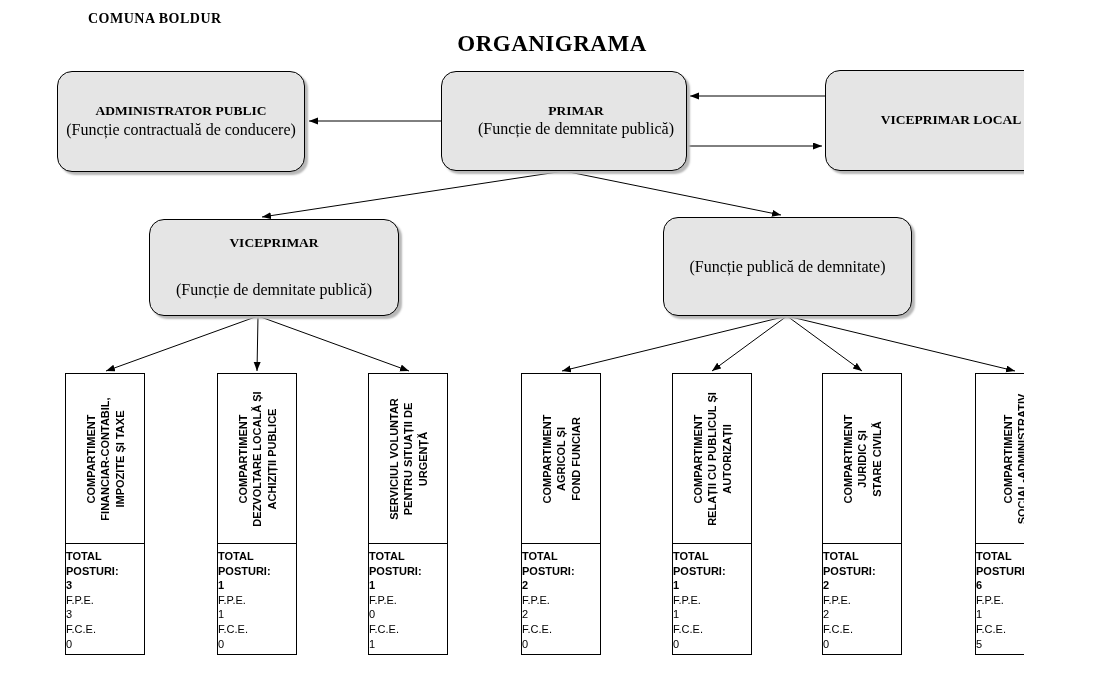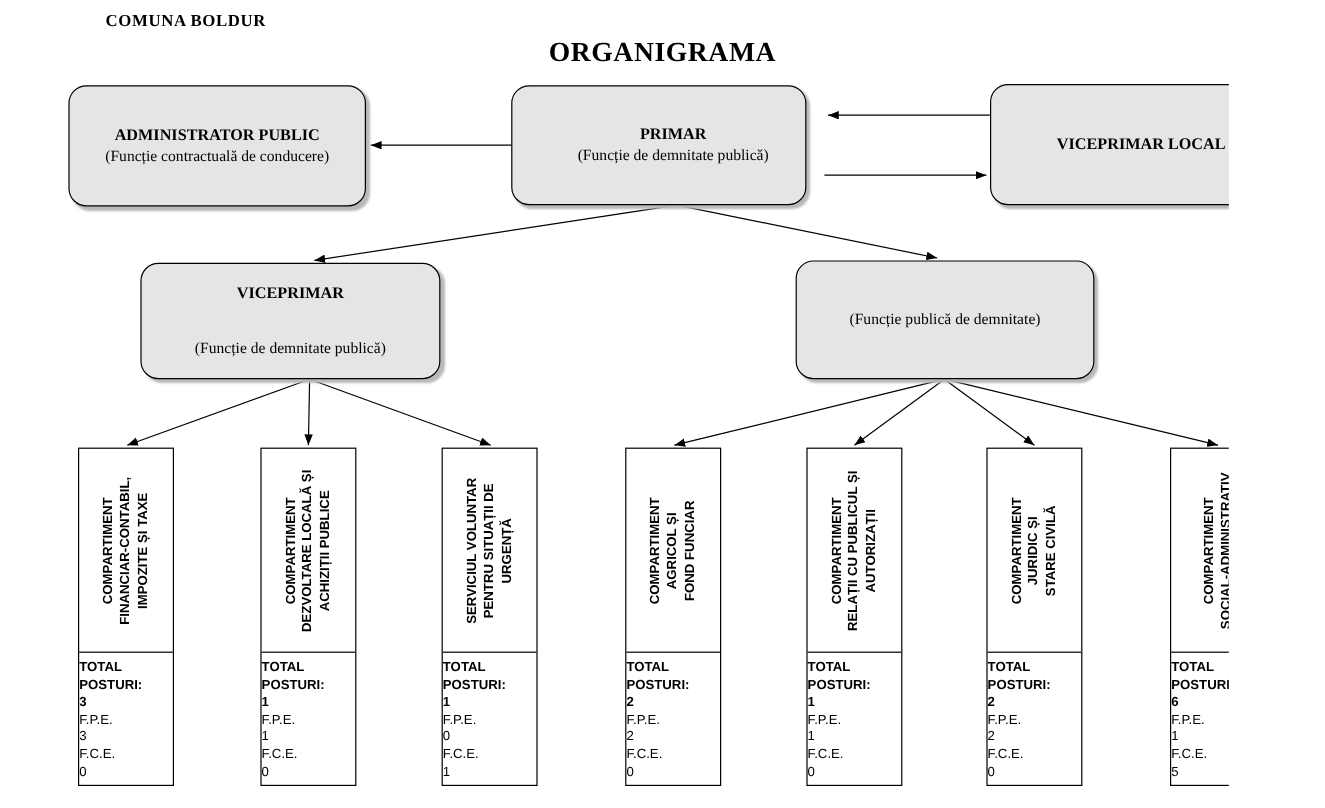--- a/index.html
+++ b/index.html
@@ -19,26 +19,26 @@
   }
 
   .node {
     position:absolute; box-sizing:border-box; background:#e5e5e5;
     border:1px solid #000; border-radius:15px;
     box-shadow:3px 3px 2px #b8b8b8;
     display:flex; flex-direction:column; align-items:center; justify-content:center;
     text-align:center; padding:4px 8px;
   }
   .node-title { font-size:13.5px; font-weight:bold; line-height:1.25; white-space:pre-line; }
-  .node-subtitle { font-size:13px; line-height:1.25; white-space:pre-line; }
+  .node-subtitle { font-size:16px; line-height:1.25; white-space:pre-line; }
 
   .n-admin     { left:57px;  top:71px;  width:248px; height:101px; }
-  .n-primar    { left:426px; top:71px;  width:246px; height:100px;padding-left:32px; }
+  .n-primar    { left:441px; top:71px;  width:246px; height:100px;padding-left:32px; }
   .n-consiliul { left:825px; top:70px;  width:252px; height:101px; }
-  .n-vice      { left:117px; top:219px; width:250px; height:97px;gap:29px; }
+  .n-vice      { left:149px; top:219px; width:250px; height:97px;gap:29px; }
   .n-secretar  { left:663px; top:217px; width:249px; height:99px; }
 
   .dept {
     position:absolute; top:373px; width:80px; height:282px; box-sizing:border-box;
     background:#ffffff; border:1px solid #000;
     font-family:"Liberation Sans", sans-serif;
   }
   .d1 { left:65px; }  .d2 { left:217px; } .d3 { left:368px; } .d4 { left:521px; }
   .d5 { left:672px; } .d6 { left:822px; } .d7 { left:975px; }
 

